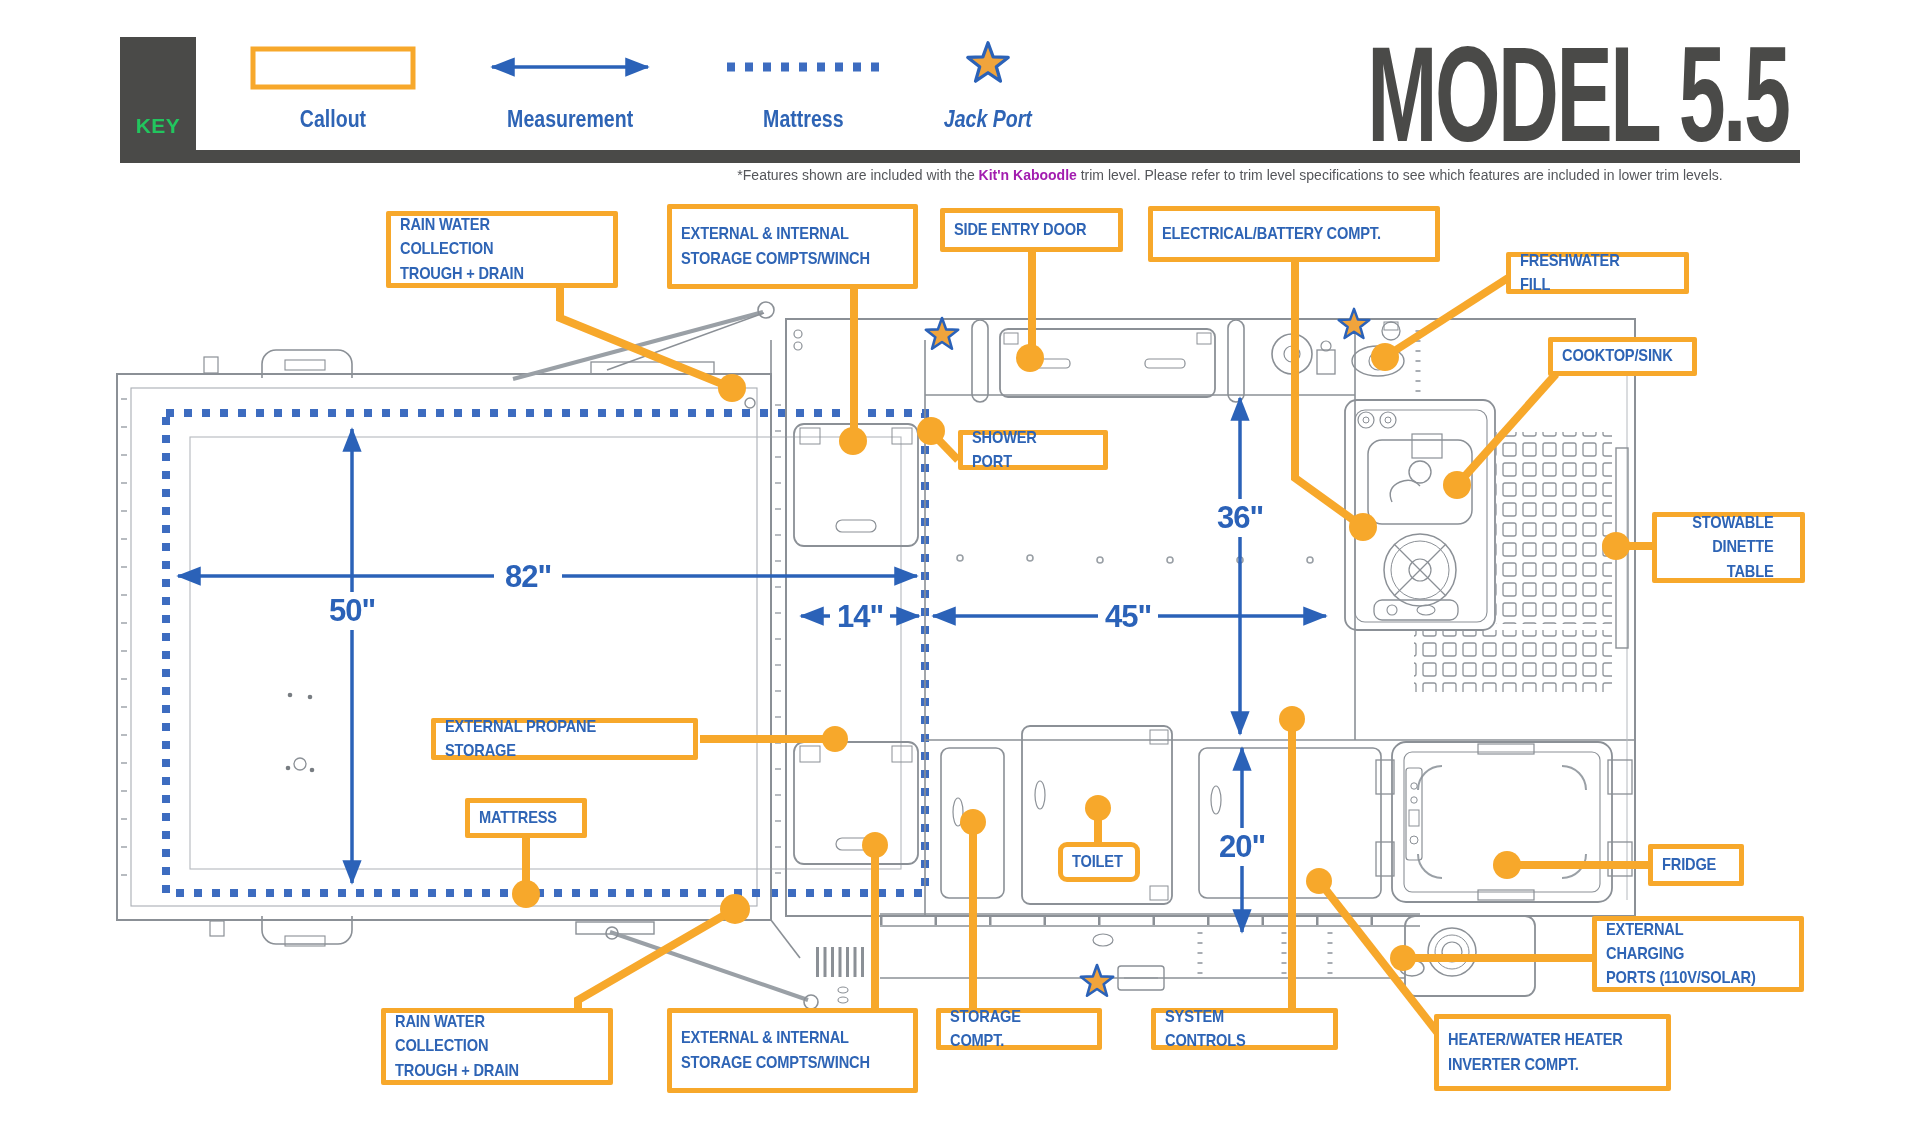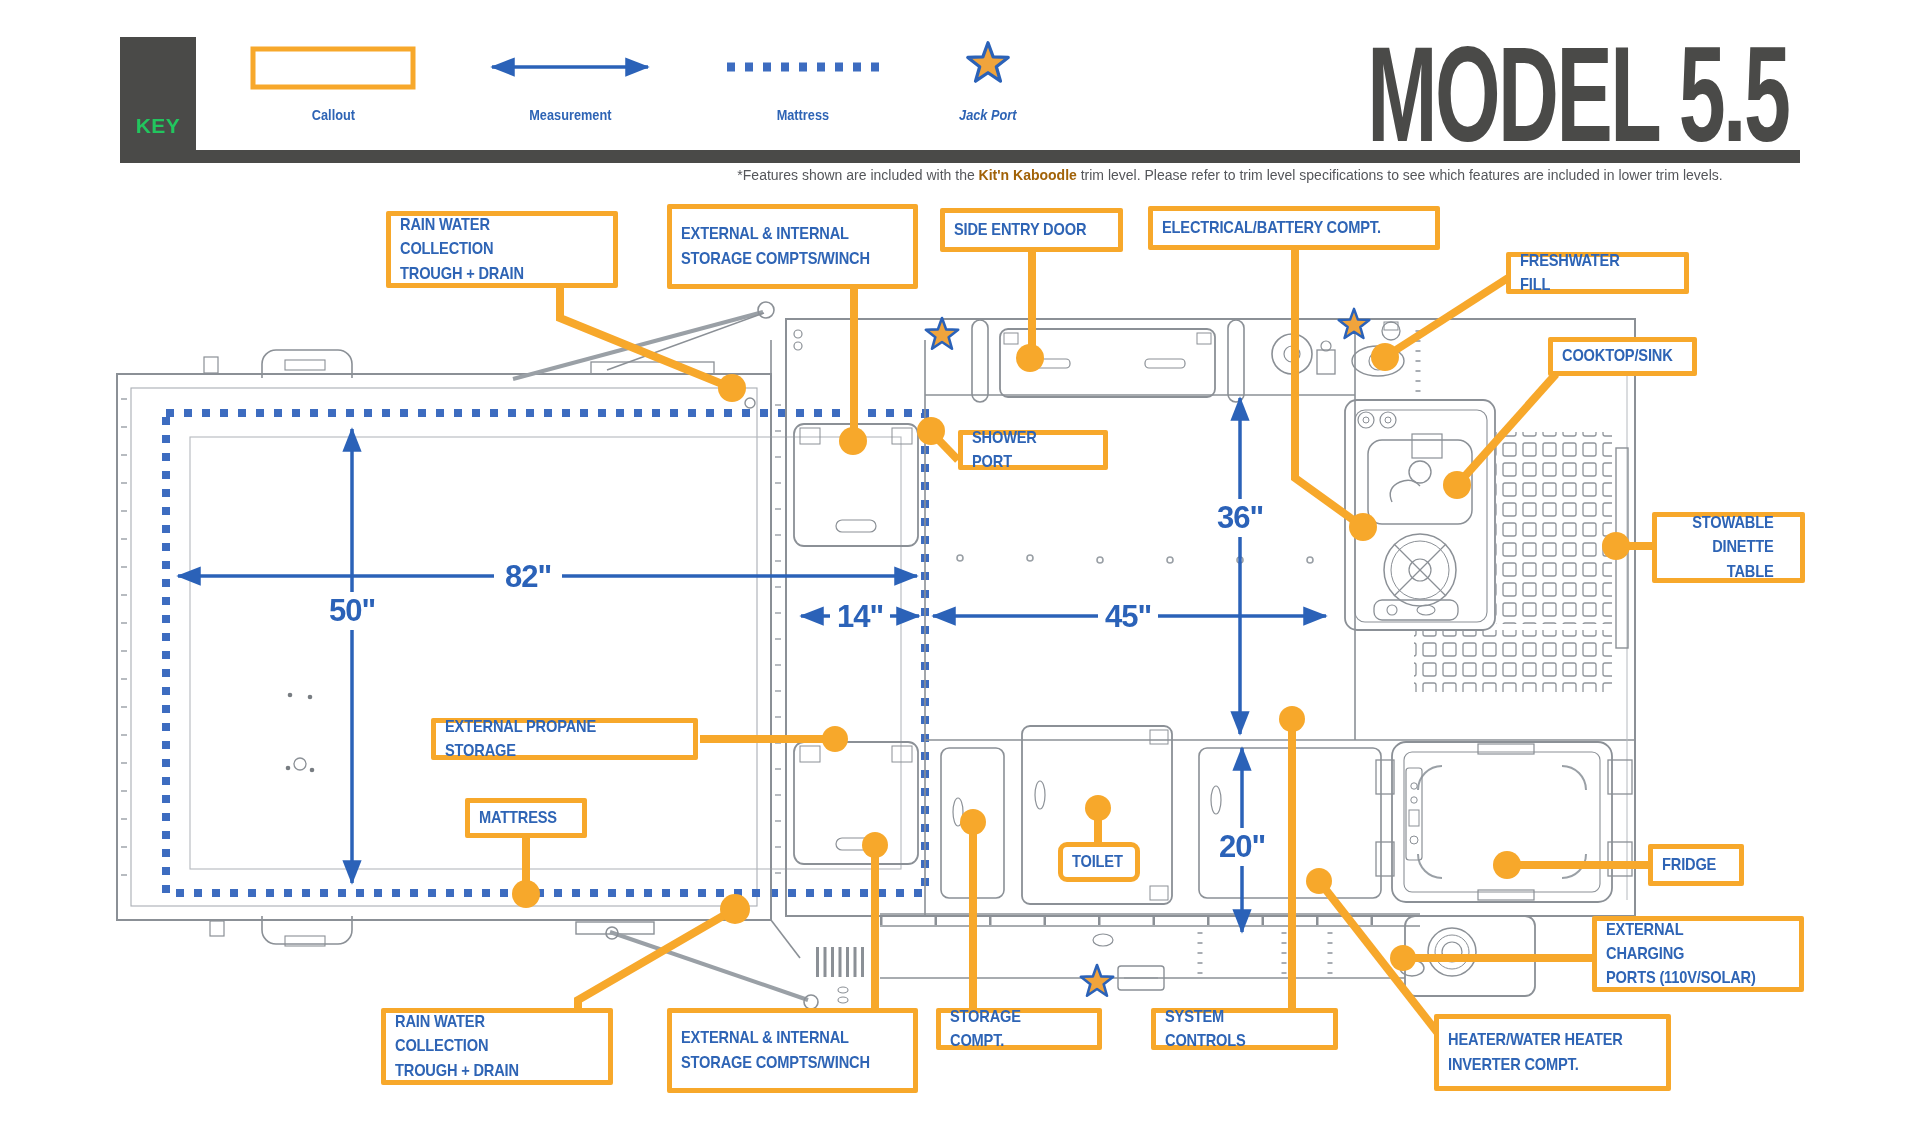--- a/index.html
+++ b/index.html
@@ -7,37 +7,37 @@
          font-family:"Liberation Sans",sans-serif;}
   svg#draw{position:absolute;left:0;top:0;z-index:1;}
   .hdr{position:absolute;z-index:2;}
   #key-box{left:120px;top:37px;width:76px;height:113px;background:#4a4a48;color:#22c55e;
            display:flex;align-items:flex-end;justify-content:center;padding-bottom:12px;
            box-sizing:border-box;font-weight:700;font-size:21px;letter-spacing:.5px;}
   #hdr-bar{left:120px;top:150px;width:1680px;height:13px;background:#4a4a48;}
   #title{top:40px;right:132px;font-size:136px;font-weight:700;color:#4a4a48;line-height:.8;
          letter-spacing:-4px;transform:scaleX(.62);transform-origin:right top;white-space:nowrap;}
   #disclaimer{left:545px;top:167px;width:1370px;text-align:center;font-size:14px;color:#54565a;}
-  #disclaimer b{color:#a16207;}
+  #disclaimer b{color:#a21caf;}
   .leg-label{position:absolute;z-index:2;top:106px;height:26px;color:#2e64b5;font-weight:700;
-             font-size:15px;text-align:center;}
+             font-size:23px;text-align:center;}
   .leg-label span{display:inline-block;transform:scaleX(.85);transform-origin:center;}
   #leg-callout{left:263px;width:140px;}
   #leg-measurement{left:490px;width:160px;}
   #leg-mattress{left:733px;width:140px;}
   #leg-jackport{left:918px;width:140px;font-style:italic;}
   .co{position:absolute;z-index:3;background:#fff;border:5px solid #f7a82b;border-radius:2px;
       color:#2e64b5;display:flex;align-items:center;padding:2px 9px;box-sizing:border-box;
       font-weight:700;font-size:17px;line-height:1.42;}
   .co span{display:inline-block;white-space:pre-line;transform:scaleX(.86);transform-origin:left center;
            letter-spacing:-.2px;}
   #co-rain-top{left:386px;top:211px;width:232px;height:77px;}
   #co-storage-top{left:667px;top:204px;width:251px;height:85px;}
   #co-side-entry{left:940px;top:208px;width:183px;height:44px;}
-  #co-electrical{left:1148px;top:206px;width:292px;height:44px;}
+  #co-electrical{left:1148px;top:206px;width:292px;height:56px;}
   #co-freshwater{left:1506px;top:252px;width:183px;height:42px;}
   #co-cooktop{left:1548px;top:337px;width:149px;height:39px;}
   #co-dinette{left:1652px;top:512px;width:153px;height:71px;text-align:right;}
   #co-shower{left:958px;top:430px;width:150px;height:40px;}
   #co-propane{left:431px;top:718px;width:267px;height:42px;}
   #co-mattress{left:465px;top:798px;width:122px;height:40px;}
   #co-toilet{left:1058px;top:842px;width:82px;height:40px;border-radius:9px;}
   #co-fridge{left:1648px;top:844px;width:96px;height:42px;}
   #co-charging{left:1592px;top:916px;width:212px;height:76px;}
   #co-rain-bottom{left:381px;top:1008px;width:232px;height:77px;}

